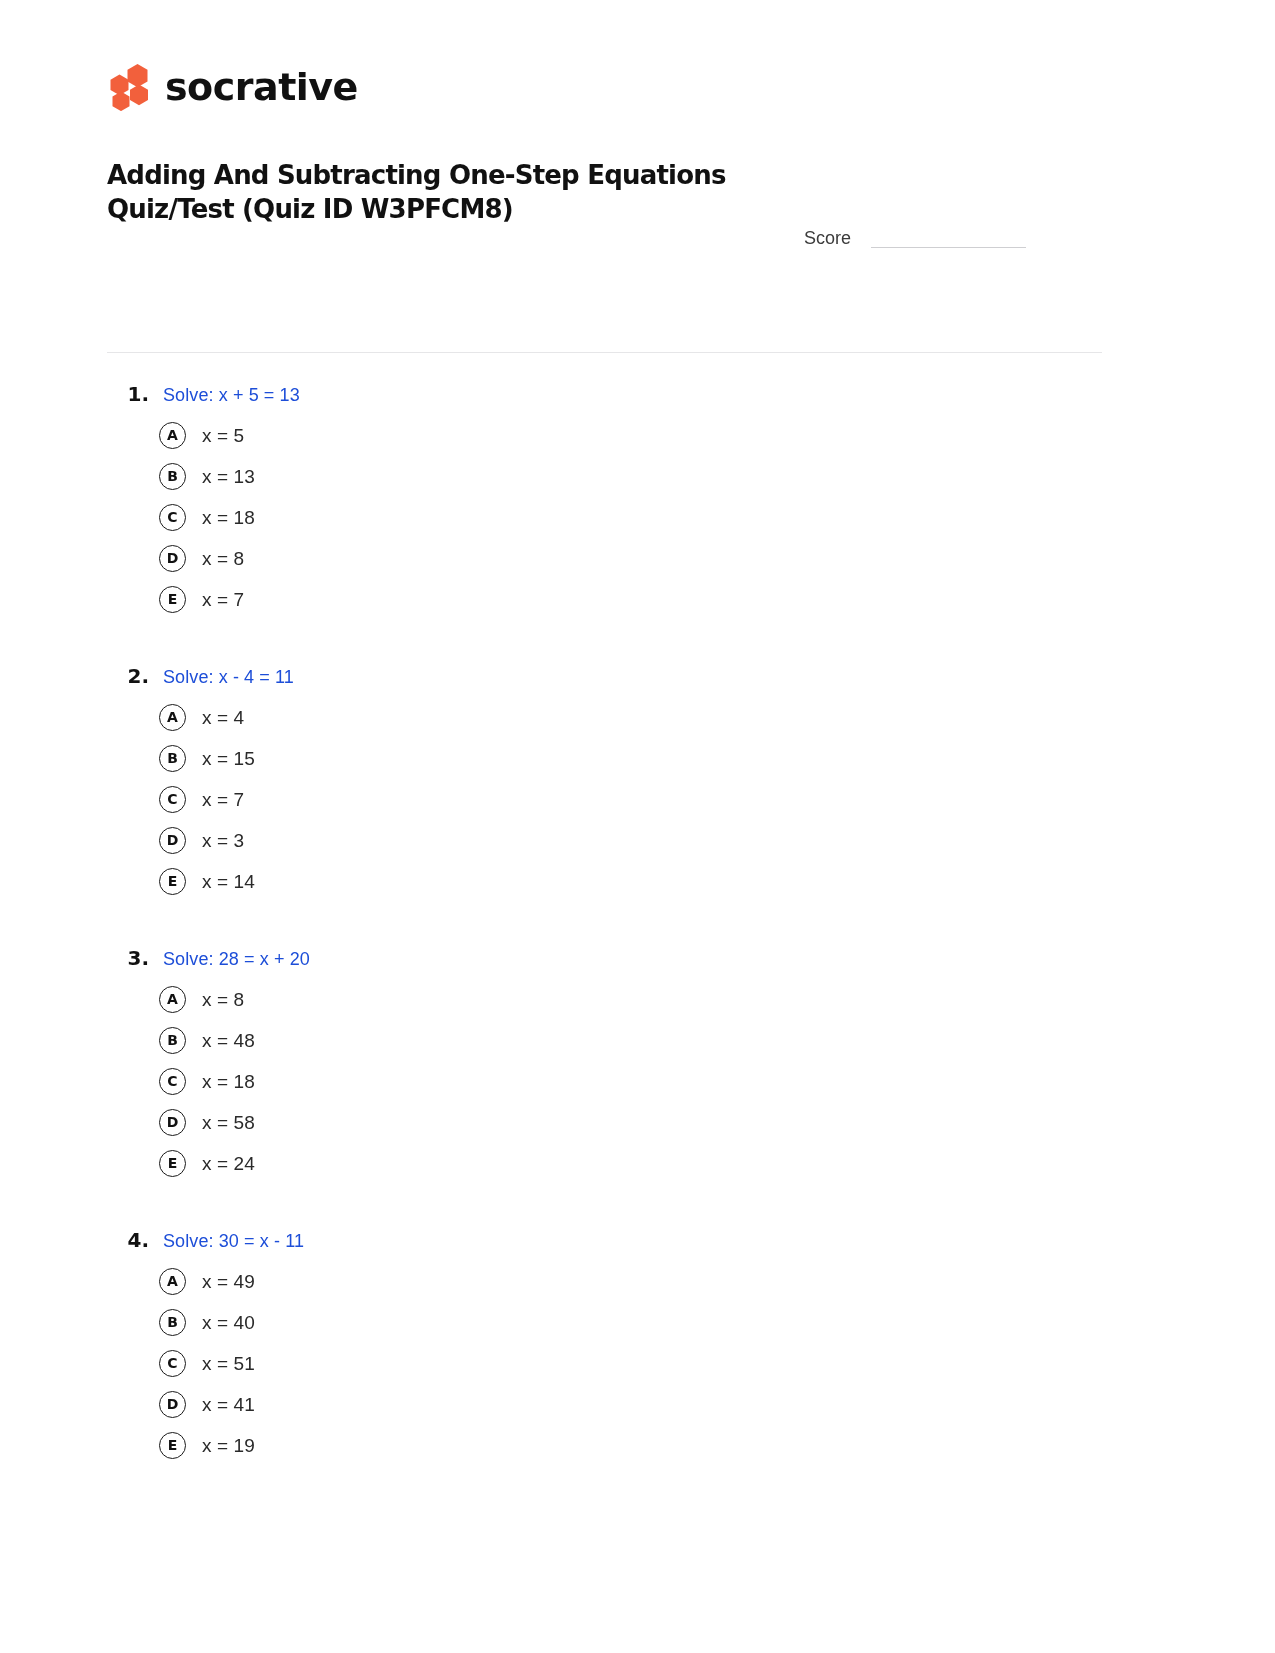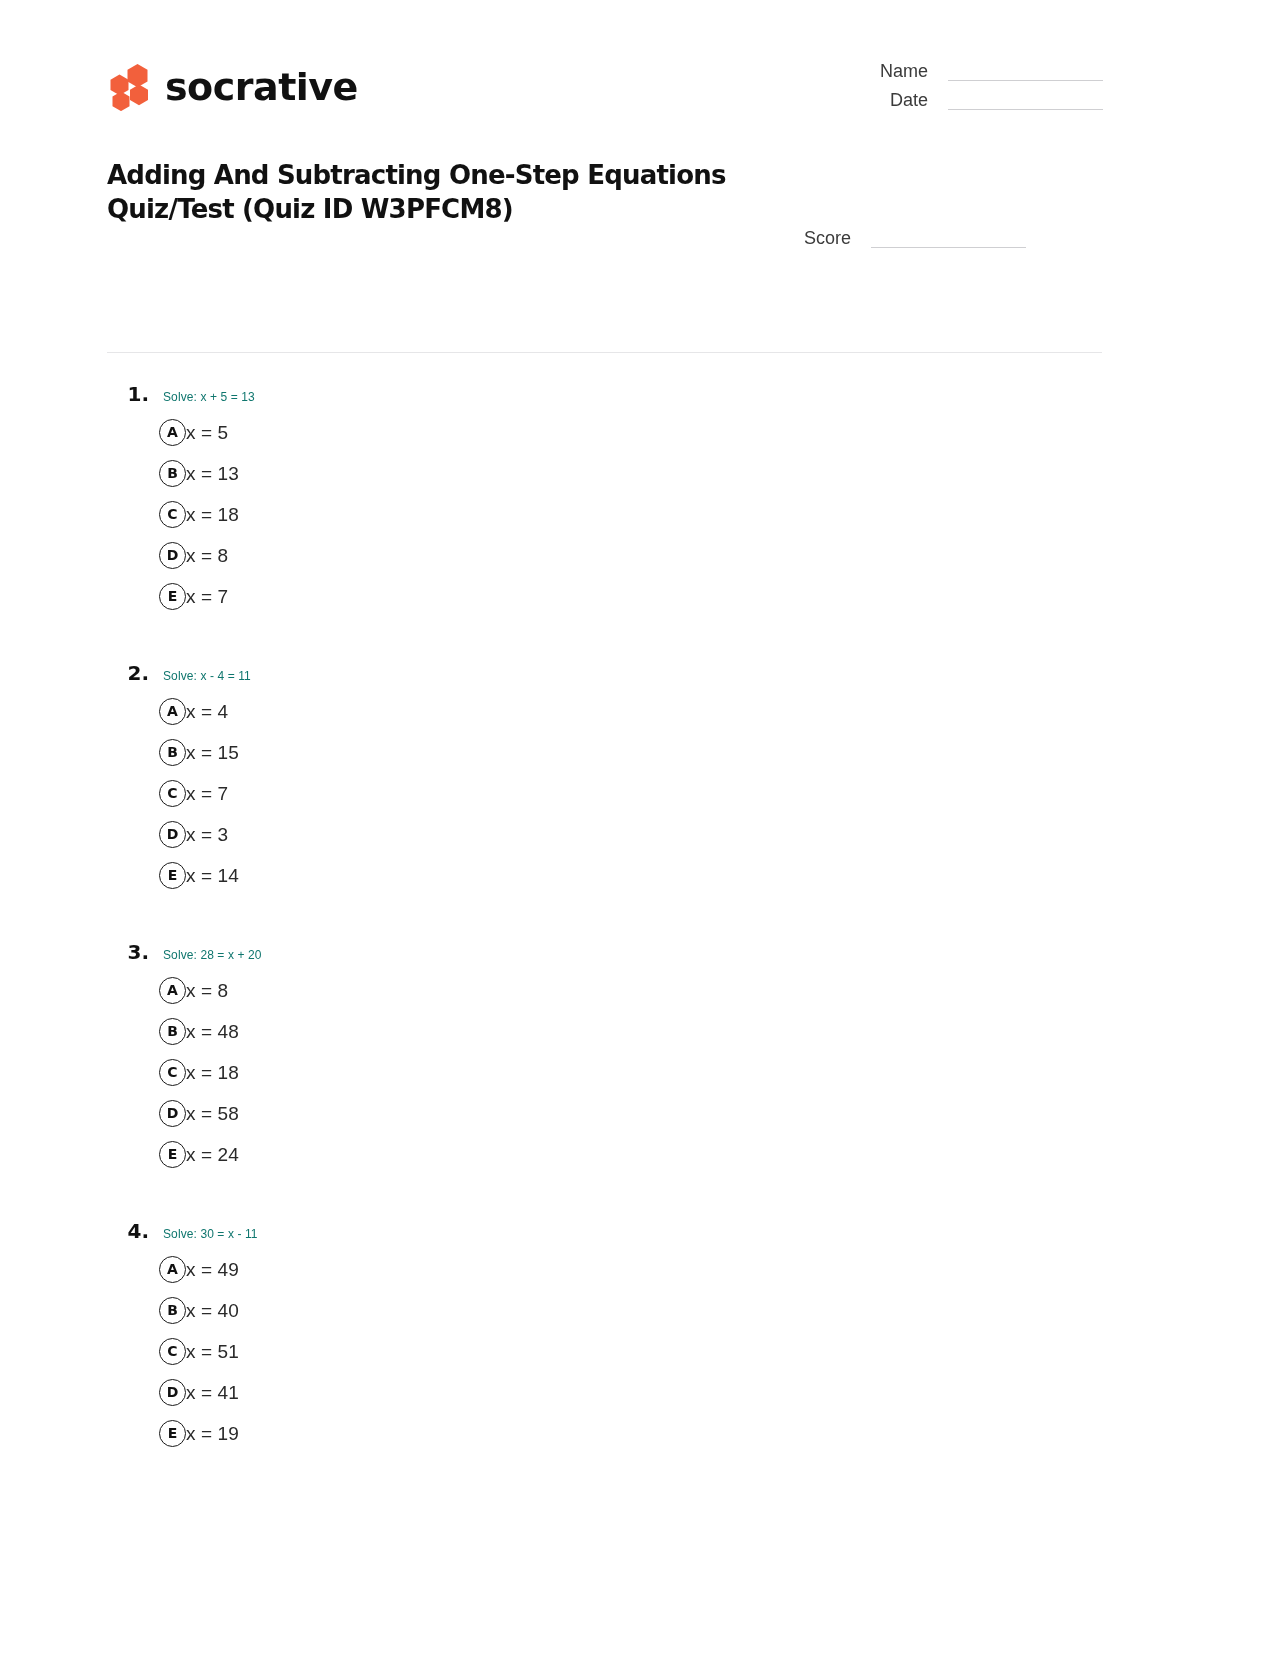--- a/index.html
+++ b/index.html
@@ -167,22 +167,22 @@
     font-size: 20px;
     font-weight: 700;
     color: #111111;
     min-width: 30px;
     text-align: right;
     margin-right: 14px;
     margin-left: -44px;
   }
 
   .q-text {
-    font-size: 12px;
-    color: #0f766e;
+    font-size: 18px;
+    color: #1d4ed8;
     line-height: 1.5;
     letter-spacing: 0.1px;
   }
 
   .options {
     list-style: none;
   }
 
   .option {
     display: flex;
@@ -207,20 +207,21 @@
     font-size: 14px;
     font-weight: 700;
     color: #111111;
     line-height: 1;
     margin-top: -1px;
   }
 
   .opt-text {
     font-size: 19px;
     color: #2a2a2a;
+    margin-left: 16px;
     letter-spacing: 0.1px;
     text-align: center;
   }
 </style>
 </head>
 <body>
 
 <div class="page">
 
   <div class="header">
@@ -232,30 +233,20 @@
 
         <polygon points="12.5,11.5 21.5,16.7 21.5,27.1 12.5,32.3 3.5,27.1 3.5,16.7" fill="#F2603C"></polygon>
 
         <polygon points="32,21.5 41,26.7 41,37.1 32,42.3 23,37.1 23,26.7" fill="#F2603C"></polygon>
 
         <polygon points="14,28.5 22.5,33.4 22.5,43.2 14,48.1 5.5,43.2 5.5,33.4" fill="#F2603C"></polygon>
       </svg>
       <div class="brand-name">socrative</div>
     </div>
 
-    <div class="meta-block">
-      <div class="meta-row">
-        <span class="meta-label">Name</span>
-        <span class="meta-line"></span>
-      </div>
-      <div class="meta-row">
-        <span class="meta-label">Date</span>
-        <span class="meta-line"></span>
-      </div>
-    </div>
 
   </div>
 
   <div class="title-area">
     <h1 class="quiz-title">Adding And Subtracting One-Step Equations Quiz/Test (Quiz ID W3PFCM8)</h1>
     <div class="score-block">
       <span class="score-label">Score</span>
       <span class="score-line"></span>
     </div>
   </div>

